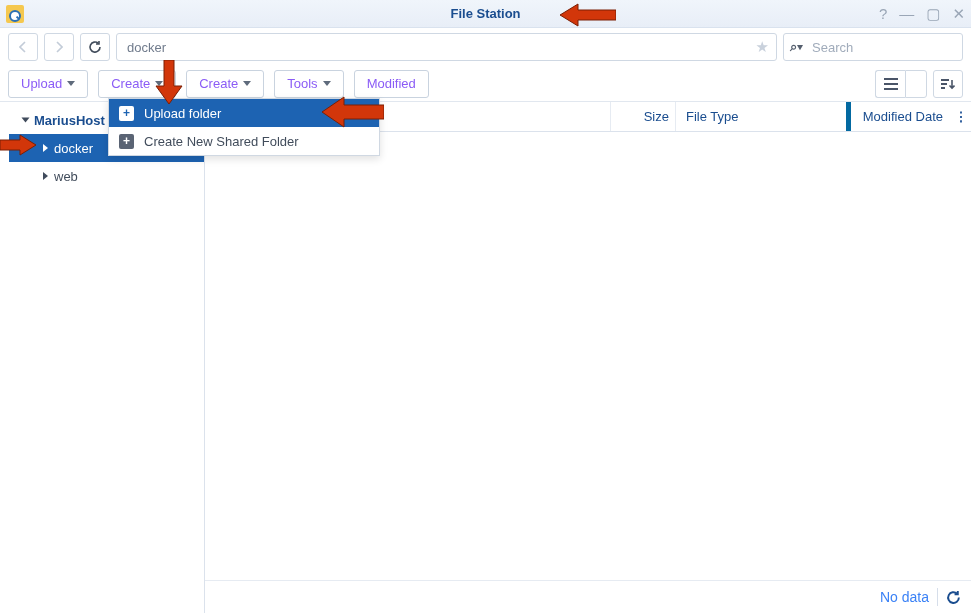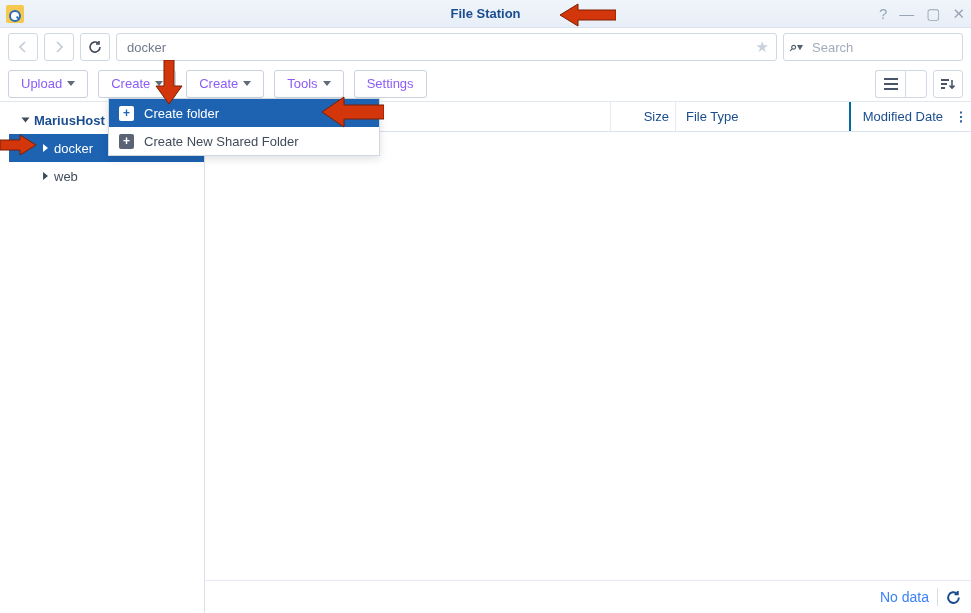--- a/index.html
+++ b/index.html
@@ -211,21 +211,21 @@
     .col-headers {
       height: 30px;
       display: flex;
       align-items: center;
       border-bottom: 1px solid #dbe2ec;
       color: #1a4d8f;
       font-size: 13px;
     }
     .col-name { flex: 1; padding-left: 14px; border-right: 1px solid #e6ebf2; height:100%; display:flex; align-items:center;}
     .col-size { width: 65px; text-align: right; padding-right: 6px; border-right: 1px solid #e6ebf2; height:100%; display:flex; align-items:center; justify-content:flex-end;}
-    .col-type { width: 175px; padding-left: 10px; border-right: 2px solid #0369a1; height:100%; display:flex; align-items:center;}
+    .col-type { width: 175px; padding-left: 10px; border-right: 5px solid #0369a1; height:100%; display:flex; align-items:center;}
     .col-mod  { width: 100px; text-align: center; padding: 0 8px; height:100%; display:flex; align-items:center; justify-content:flex-end;}
     .col-menu { width: 20px; text-align:center; color:#2a5a9a; font-weight:bold; height:100%; display:flex; align-items:center; justify-content:center;}
 
     .file-area {
       flex: 1;
       min-height: 0;
       background: #fff;
       border-bottom: 1px solid #e6ebf2;
     }
 
@@ -339,21 +339,21 @@
   </button>
   <button class="tbtn">
     <span>Create</span>
     <span class="caret"></span>
   </button>
   <button class="tbtn">
     <span>Tools</span>
     <span class="caret"></span>
   </button>
   <button class="tbtn">
-    <span>Settings</span>
+    <span>Modified</span>
   </button>
 
   <div class="toolbar-right">
     <div class="btn-grp">
       <div class="icon-btn">
         <svg width="14" height="12" viewBox="0 0 14 12">
           <rect x="0" y="0" width="14" height="2" fill="#4a5568"></rect>
           <rect x="0" y="5" width="14" height="2" fill="#4a5568"></rect>
           <rect x="0" y="10" width="14" height="2" fill="#4a5568"></rect>
         </svg>
@@ -405,21 +405,21 @@
           <path d="M12 7a5 5 0 1 1-1.7-3.7" stroke="#1a4d8f" stroke-width="1.8" fill="none"></path>
           <path d="M11 1v3h-3" stroke="#1a4d8f" stroke-width="1.8" fill="none"></path>
         </svg>
     </div>
   </div>
 </div>
 
 <div class="dropdown">
   <div class="dd-item sel">
     <span class="plus-box">+</span>
-    <span>Create folder</span>
+    <span>Upload folder</span>
   </div>
   <div class="dd-item">
     <span class="plus-box">+</span>
     <span>Create New Shared Folder</span>
   </div>
 </div>
 
 <div class="arrow" style="left:560px; top:2px;">
   <svg width="56" height="26" viewBox="0 0 56 26">
       <polygon points="0,13 18,2 18,8 56,8 56,18 18,18 18,24" fill="#d2360a" stroke="#7a1f05" stroke-width="1"></polygon>

